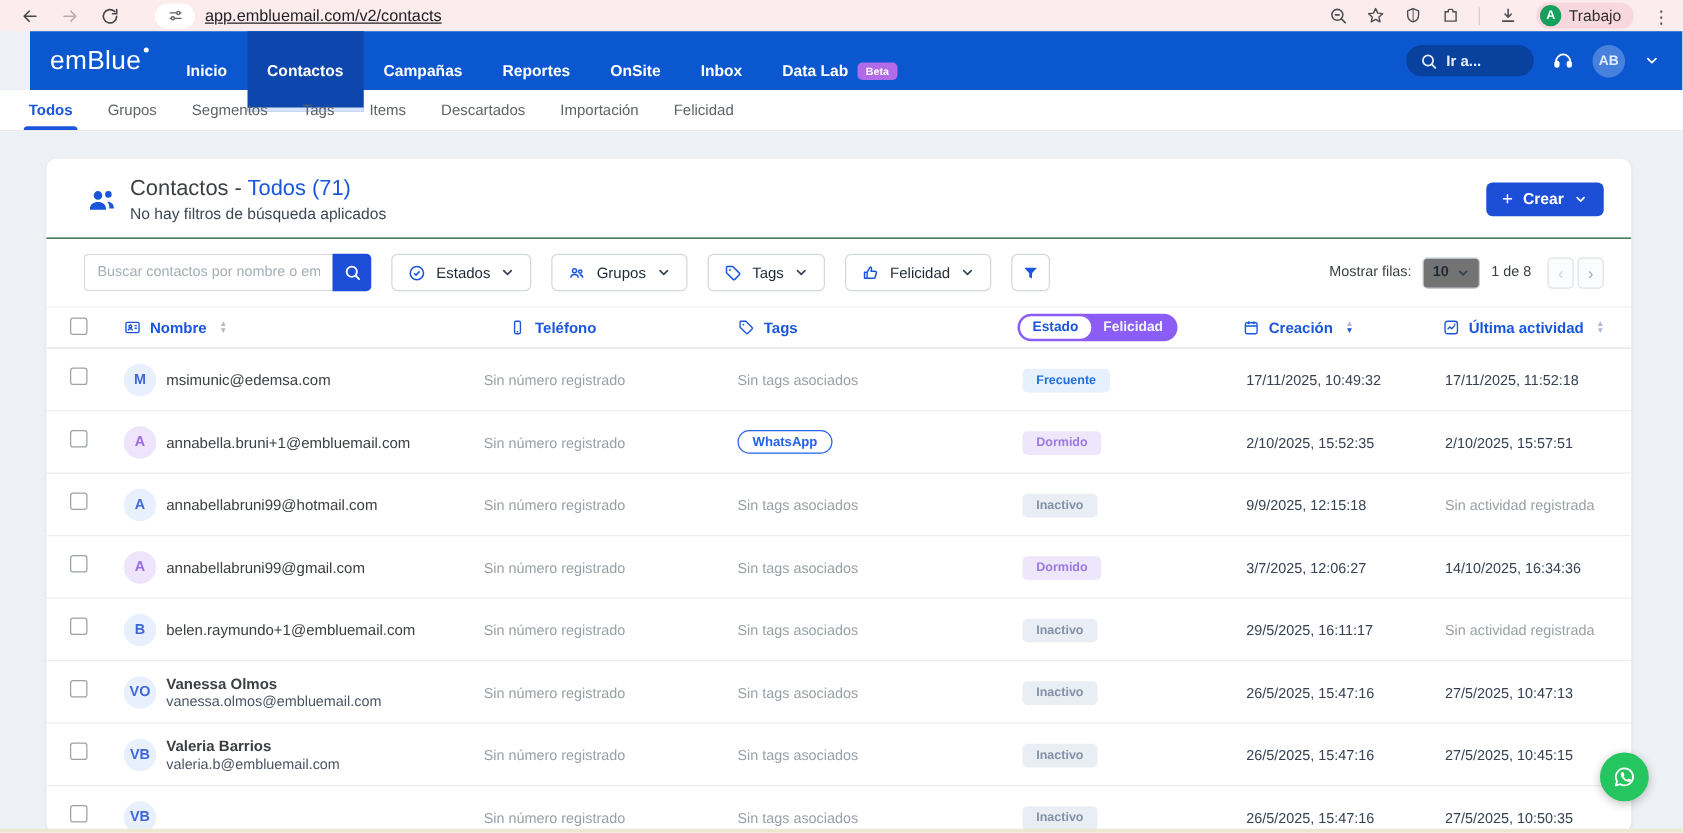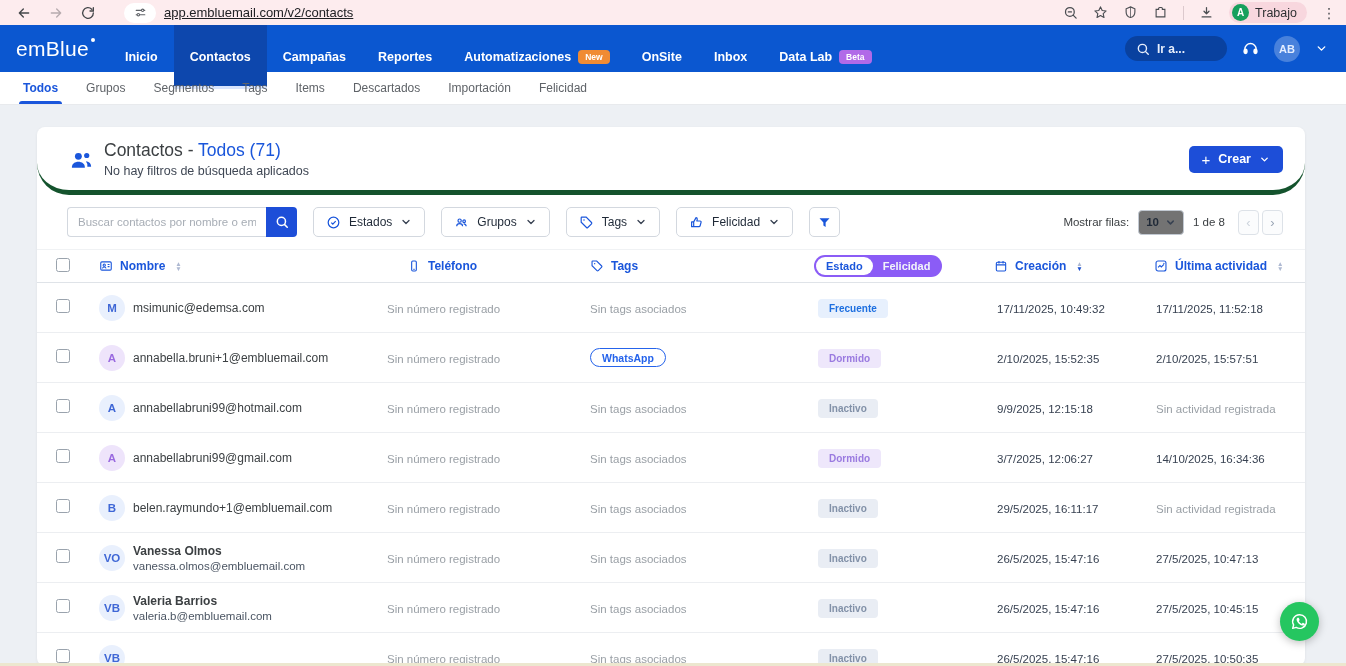--- a/index.html
+++ b/index.html
@@ -19,21 +19,21 @@
   .chrome-right .icon15 { width:15px; height:15px; color:#4a4d51; }
   .vsep { width:1px; height:14px; background:#dcc9cd; }
   .profile-chip { display:flex; align-items:center; gap:6px; background:#f8d7de; border-radius:999px;
     padding:2px 10px 2px 3px; }
   .profile-avatar { width:17px; height:17px; border-radius:50%; background:#17a05d; color:#fff;
     font-size:10px; font-weight:bold; display:grid; place-items:center; }
   .profile-name { font-size:12.5px; color:#2d2f31; }
   .dots { font-size:14px; color:#4a4d51; letter-spacing:0; line-height:1; }
 
   
-  .navbar { height:47px; background:#0b57d0; display:flex; align-items:center; padding:0 0 0 16px; }
+  .navbar { height:47px; background:#0b57d0; display:flex; align-items:center; padding:0 0 0 16px;margin-left:24px; }
   .logo { color:#fff; font-size:21px; font-weight:500; letter-spacing:.3px; margin-right:20px; position:relative; }
   .logo-dot { position:absolute; top:1px; right:-6px; width:4px; height:4px; border-radius:50%; background:#fff; }
   .nav-items { display:flex; height:47px; }
   .nav-item { height:64px; display:flex; align-items:center; gap:7px; padding:0 16px;
     color:#fff; font-size:12.5px; font-weight:bold; position:relative; cursor:pointer; }
   .nav-item.active { background:#0d47ad; }
   .nav-item.active::after { content:""; position:absolute; left:0; right:0; bottom:0; height:3px; background:#d7e4fd; }
   .nav-badge { font-size:8.5px; font-weight:bold; color:#fff; padding:2.5px 7px; border-radius:4px; line-height:1; }
   .nav-right { margin-left:auto; display:flex; align-items:center; gap:15px; padding-right:18px; }
   .nav-search { width:102px; height:25px; background:#09419f; border-radius:13px; display:flex;
@@ -51,21 +51,21 @@
   .subnav { height:33px; background:#fff; border-bottom:1px solid #e8eaed; display:flex; padding:0 9px; }
   .tab { padding:0 14px; font-size:12px; color:#5f6368; display:flex; align-items:center; position:relative; cursor:pointer; }
   .tab.active { color:#1a56db; font-weight:bold; }
   .tab.active::after { content:""; position:absolute; left:10px; right:10px; bottom:0; height:3px;
     background:#1a56db; border-radius:3px 3px 0 0; }
 
   
   .content { padding:22px 41px 0 37px; }
   .card { background:#fff; border-radius:8px; box-shadow:0 1px 3px rgba(60,64,67,.08); height:539px; overflow:hidden; }
 
-  .card-head { display:flex; align-items:center; padding:13px 22px 12px 32px; border-bottom:5px solid #14532d;border-radius:32px; }
+  .card-head { display:flex; align-items:center; padding:13px 22px 12px 32px; border-bottom:1px solid #14532d; }
   .head-icon { width:25px; height:25px; color:#1a56db; margin-right:10px; margin-top:2px; }
   .title-line { font-size:17.5px; color:#3c4043; }
   .title-sel { color:#1a56db; }
   .subtitle { font-size:12.5px; color:#3f4754; margin-top:3px; }
   .btn-crear { margin-left:auto; background:#1d4ed8; color:#fff; border:none; border-radius:5px; height:27px;
     padding:0 13px; display:flex; align-items:center; gap:8px; font-size:12.5px; font-weight:bold;
     font-family:inherit; cursor:pointer; }
   .btn-crear .plus { font-size:15px; font-weight:normal; line-height:1; }
   .icon-w11 { width:11px; height:11px; }
 
@@ -210,24 +210,20 @@
       <div class="nav-item active">
         <span>Contactos</span>
       </div>
       <div class="nav-item">
         <span>Campañas</span>
       </div>
       <div class="nav-item">
         <span>Reportes</span>
       </div>
       <div class="nav-item">
-        <span>Automatizaciones</span>
-        <span class="nav-badge" style="background: rgb(240, 139, 51);">New</span>
-      </div>
-      <div class="nav-item">
         <span>OnSite</span>
       </div>
       <div class="nav-item">
         <span>Inbox</span>
       </div>
       <div class="nav-item">
         <span>Data Lab</span>
         <span class="nav-badge" style="background: rgb(177, 106, 232);">Beta</span>
       </div>
     </div>

